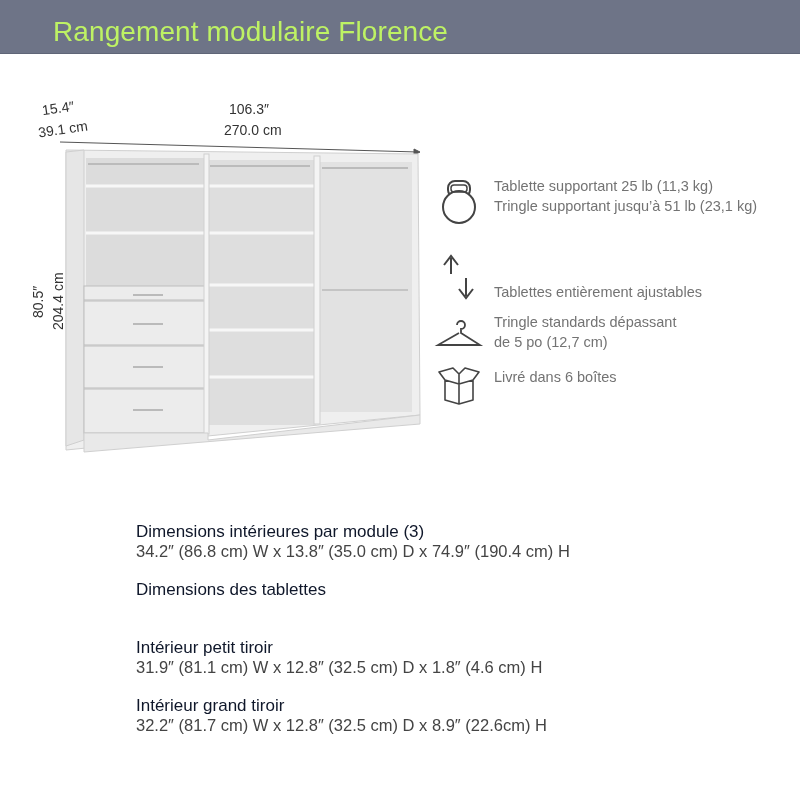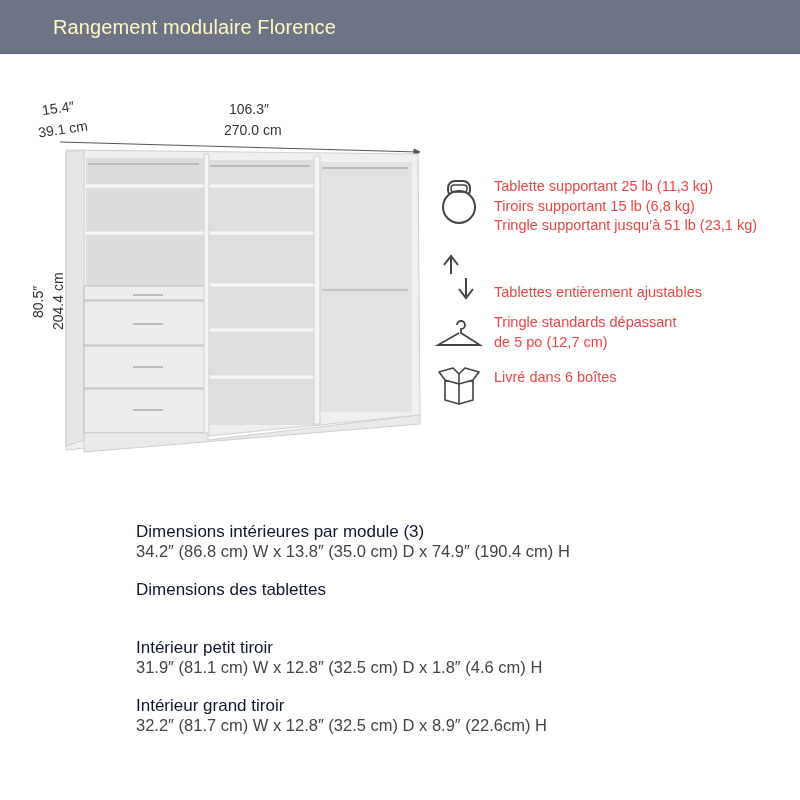--- a/index.html
+++ b/index.html
@@ -1,24 +1,24 @@
 <!DOCTYPE html>
 <html><head>
   <meta charset="utf-8">
   <style>
     html, body { margin:0; padding:0; }
     body { width:800px; height:800px; background:#ffffff; position:relative; overflow:hidden; font-family:"Liberation Sans", sans-serif; color:#222; }
     .header { position:absolute; left:0; top:0; width:800px; height:53px; background:#6e7487; border-bottom:1px solid #5f6577; }
-    .header-title { position:absolute; left:53px; top:16px; font-size:20px; color:#fef9c3; letter-spacing:0.1px; }
+    .header-title { position:absolute; left:53px; top:16px; font-size:28px; color:#bef264; letter-spacing:0.1px; }
     .dim { position:absolute; font-size:14px; color:#333; }
     .dim-vert { position:absolute; font-size:14px; color:#333; transform:rotate(-90deg); transform-origin:left top; white-space:nowrap; }
     .drawing { position:absolute; left:58px; top:140px; }
     .feature { position:absolute; left:434px; display:flex; align-items:flex-start; }
     .feature .icon { width:50px; display:flex; justify-content:center; }
-    .feature .lines { font-size:14.5px; line-height:19.5px; color:#ef4444; margin-left:10px; }
+    .feature .lines { font-size:14.5px; line-height:19.5px; color:#737373; margin-left:10px; }
     .spec { position:absolute; left:136px; }
     .spec-title { font-size:17px; color:#0f172a; line-height:20px; }
     .spec-value { font-size:16.5px; color:#444; line-height:19px; }
   </style>
 </head>
 <body>
 
 <div class="header">
   <div class="header-title">Rangement modulaire Florence</div>
 </div>
@@ -90,21 +90,20 @@
 <div class="feature" style="top:177px;">
   <div class="icon">
     <svg width="40" height="50" viewBox="0 0 40 50">
         <rect x="9" y="4" width="22" height="16" rx="7" fill="none" stroke="#444" stroke-width="2"></rect>
         <circle cx="20" cy="30" r="16" fill="#fff" stroke="#444" stroke-width="2"></circle>
         <rect x="12" y="8" width="16" height="7" rx="3" fill="none" stroke="#444" stroke-width="1.5"></rect>
       </svg>
   </div>
   <div class="lines">
     <div>Tablette supportant 25 lb (11,3 kg)</div>
-    <div>Tiroirs supportant 15 lb (6,8 kg)</div>
     <div>Tringle supportant jusqu’à 51 lb (23,1 kg)</div>
   </div>
 </div>
 
 <div class="feature" style="top:252px;align-items:flex-end;">
   <div class="icon">
     <svg width="40" height="50" viewBox="0 0 40 50">
         <path d="M12 22 V6 M5 13 L12 4 L19 13" fill="none" stroke="#444" stroke-width="2"></path>
         <path d="M27 26 V44 M20 37 L27 46 L34 37" fill="none" stroke="#444" stroke-width="2"></path>
       </svg>

